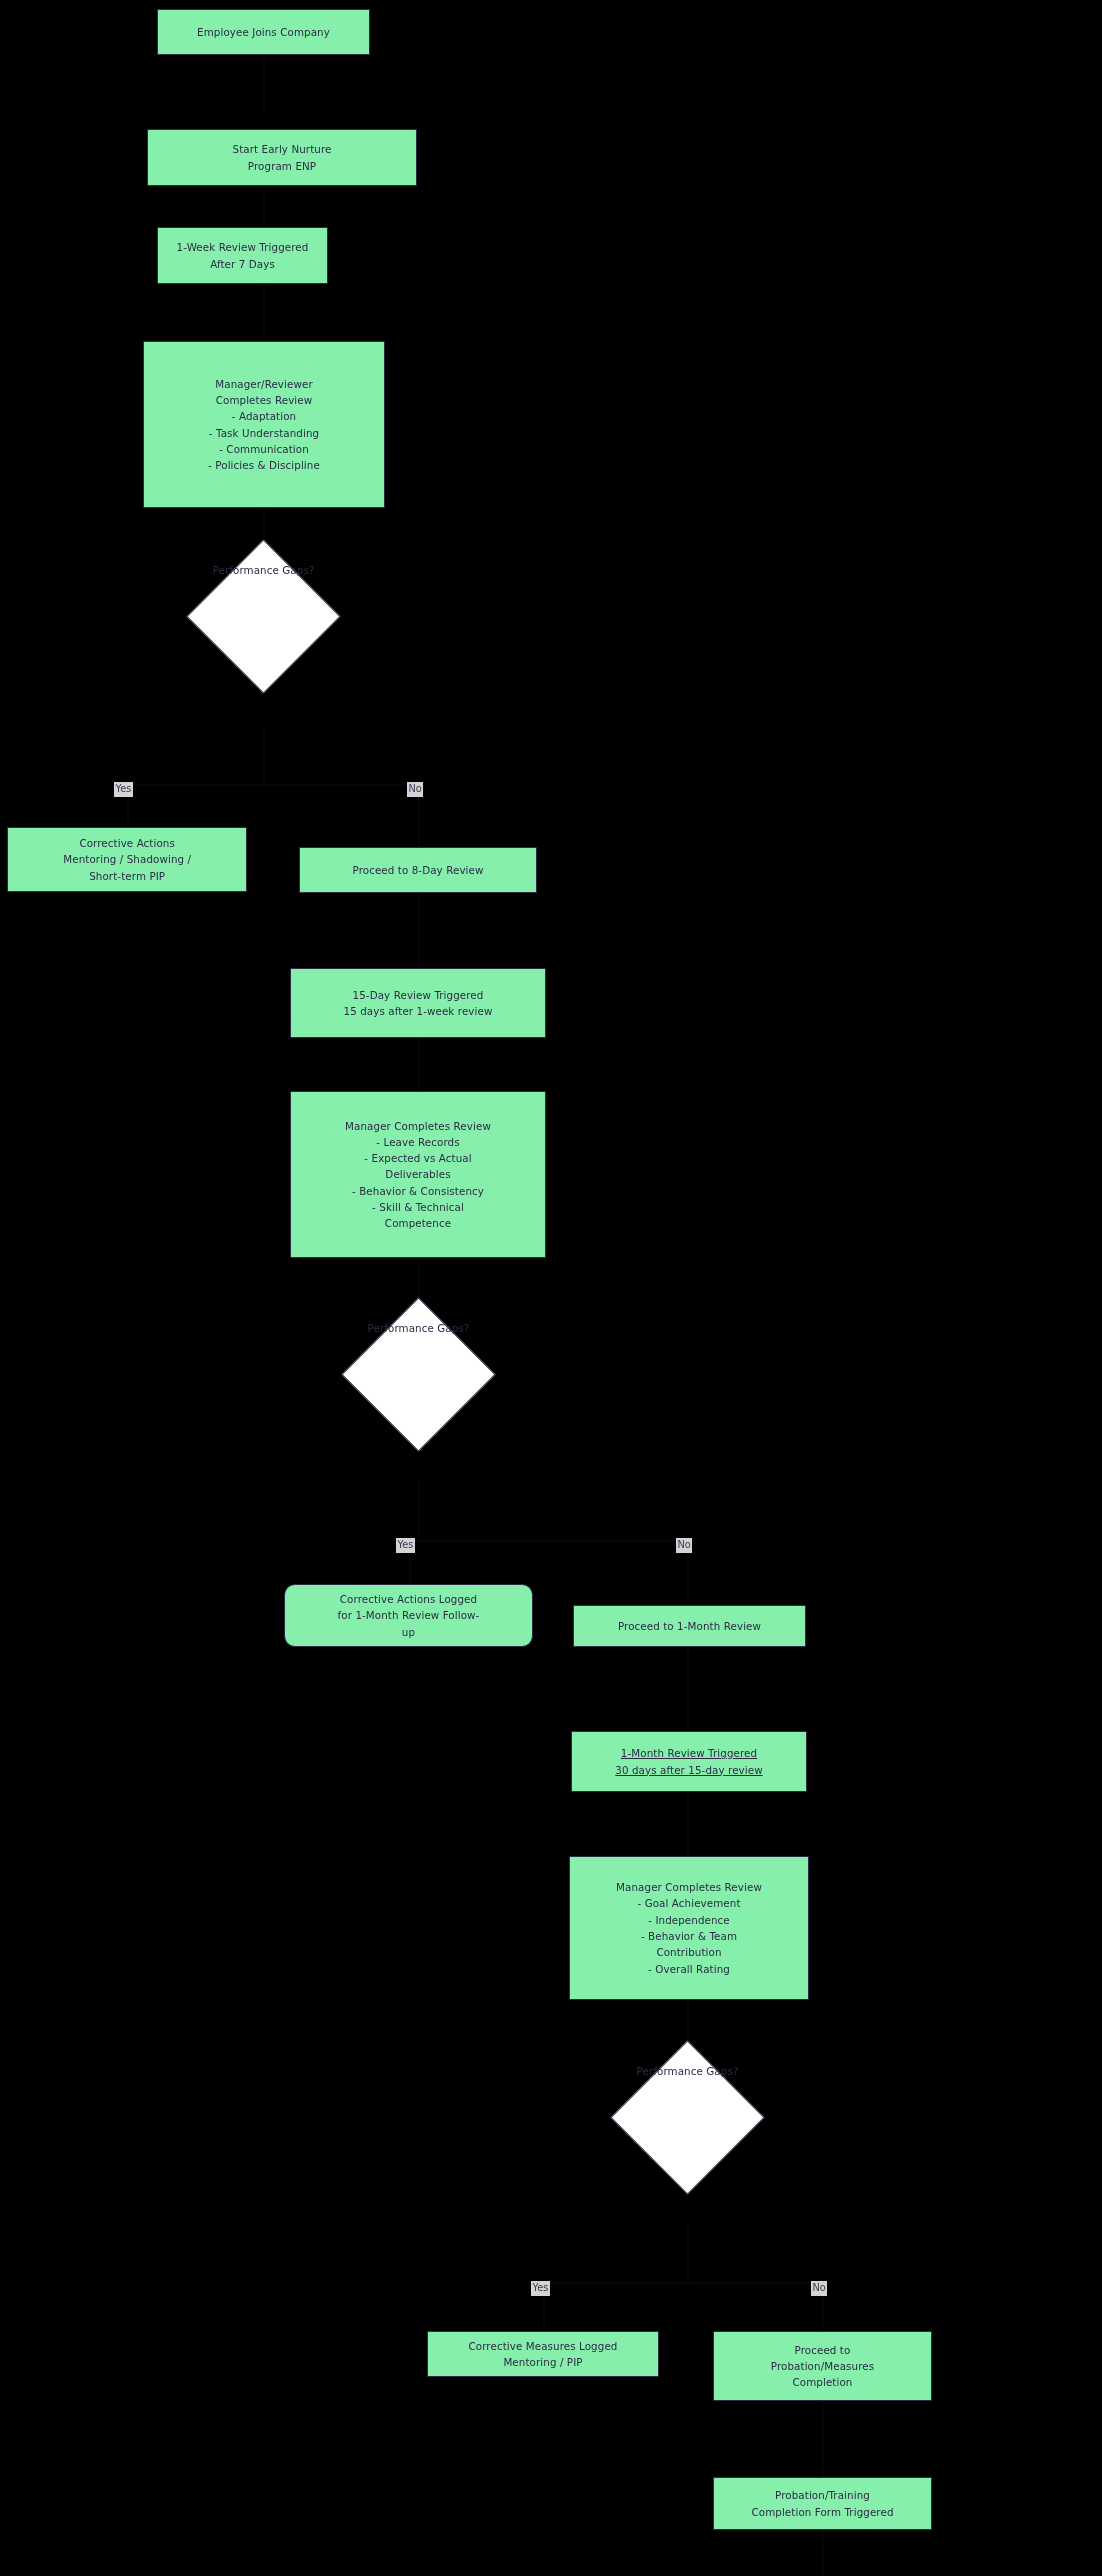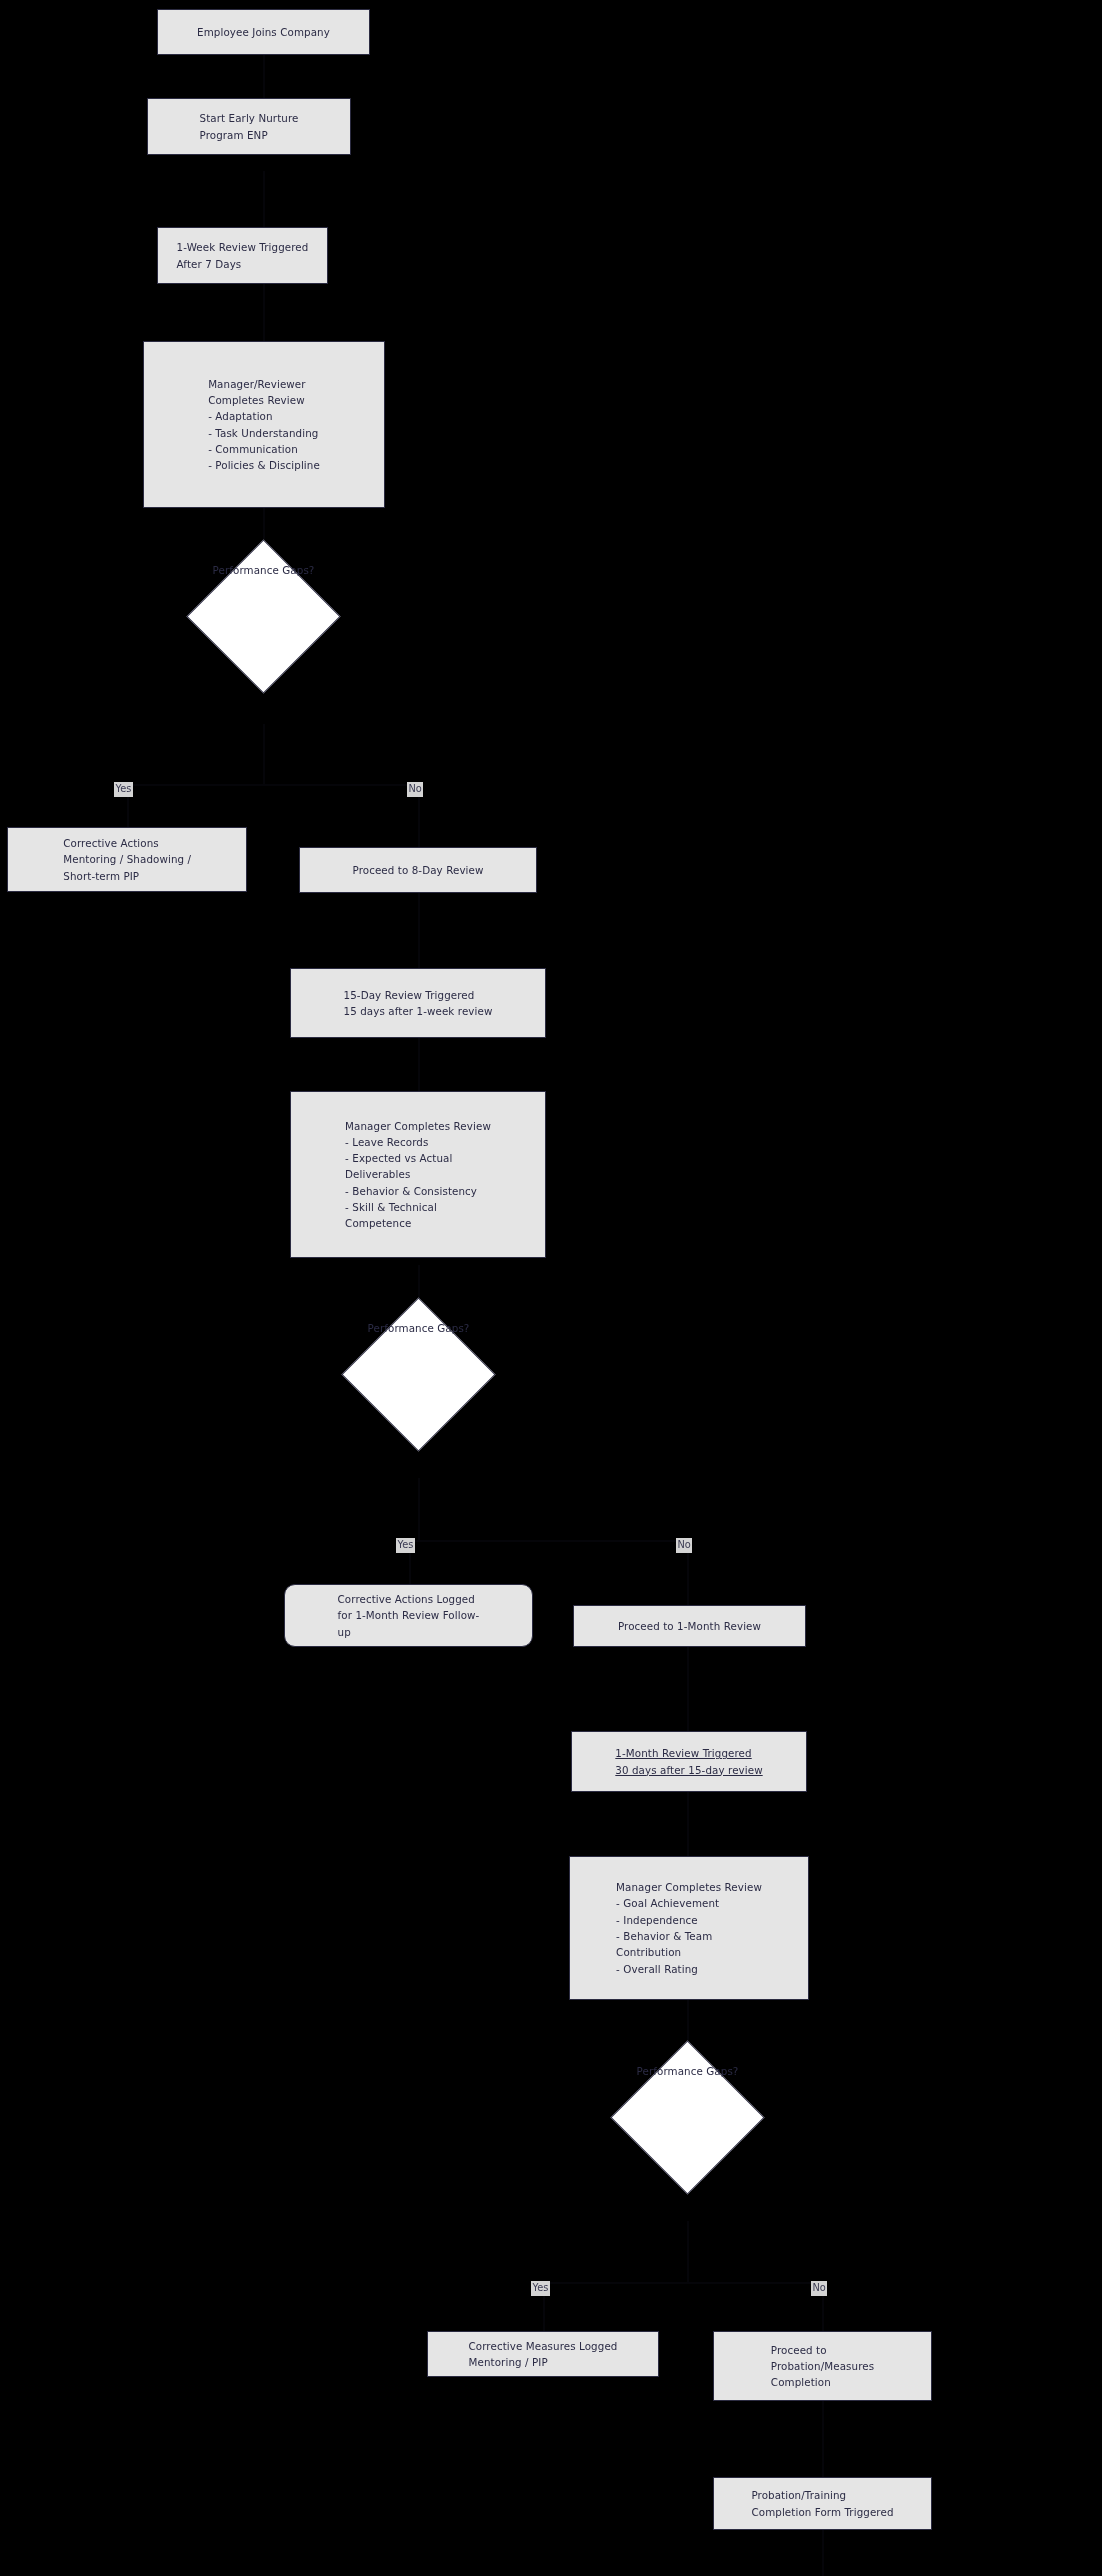--- a/index.html
+++ b/index.html
@@ -12,26 +12,27 @@
     position: relative;
     width: 1102px;
     height: 3446px;
     background: #000000;
     overflow: hidden;
     font-family: "DejaVu Sans", "Liberation Sans", sans-serif;
   }
   .node {
     position: absolute;
     box-sizing: border-box;
-    background: #e5e5e5;
+    background: #86efac;
     border: 1.5px solid #2b2b41;
     color: #2b2b45;
     display: flex;
     align-items: center;
     justify-content: center;
+    text-align: center;
     line-height: 1.58;
     font-size: 10.3px;
     letter-spacing: 0.1px;
     padding: 2.1px 5.2px;
     white-space: pre-line;
   }
   .decision {
     position: absolute;
     box-sizing: border-box;
     display: flex;
@@ -101,21 +102,21 @@
   <div class="connector conn-v" style="left:687px; top:2221px; height:61px;"></div>
   <div class="connector conn-h" style="left:543px; top:2282px; width:281px;"></div>
   <div class="connector conn-v" style="left:543px; top:2282px; height:49px;"></div>
   <div class="connector conn-v" style="left:822px; top:2282px; height:49px;"></div>
 
   <div class="connector conn-v" style="left:822px; top:2401px; height:76px;"></div>
   <div class="connector conn-v" style="left:822px; top:2530px; height:68px;"></div>
 
   <div class="node" style="left:157px; top:8.8px; width:213px; height:46px;">Employee Joins Company</div>
 
-  <div class="node" style="left:147px; top:98px; width:204px; height:57px;">Start Early Nurture
+  <div class="node" style="left:147px; top:129px; width:270px; height:57px;">Start Early Nurture
 Program ENP</div>
 
   <div class="node" style="left:157px; top:227px; width:171px; height:57px;">1-Week Review Triggered
 After 7 Days</div>
 
   <div class="node" style="left:143px; top:341px; width:242px; height:167px;">Manager/Reviewer
 Completes Review
 - Adaptation
 - Task Understanding
 - Communication

